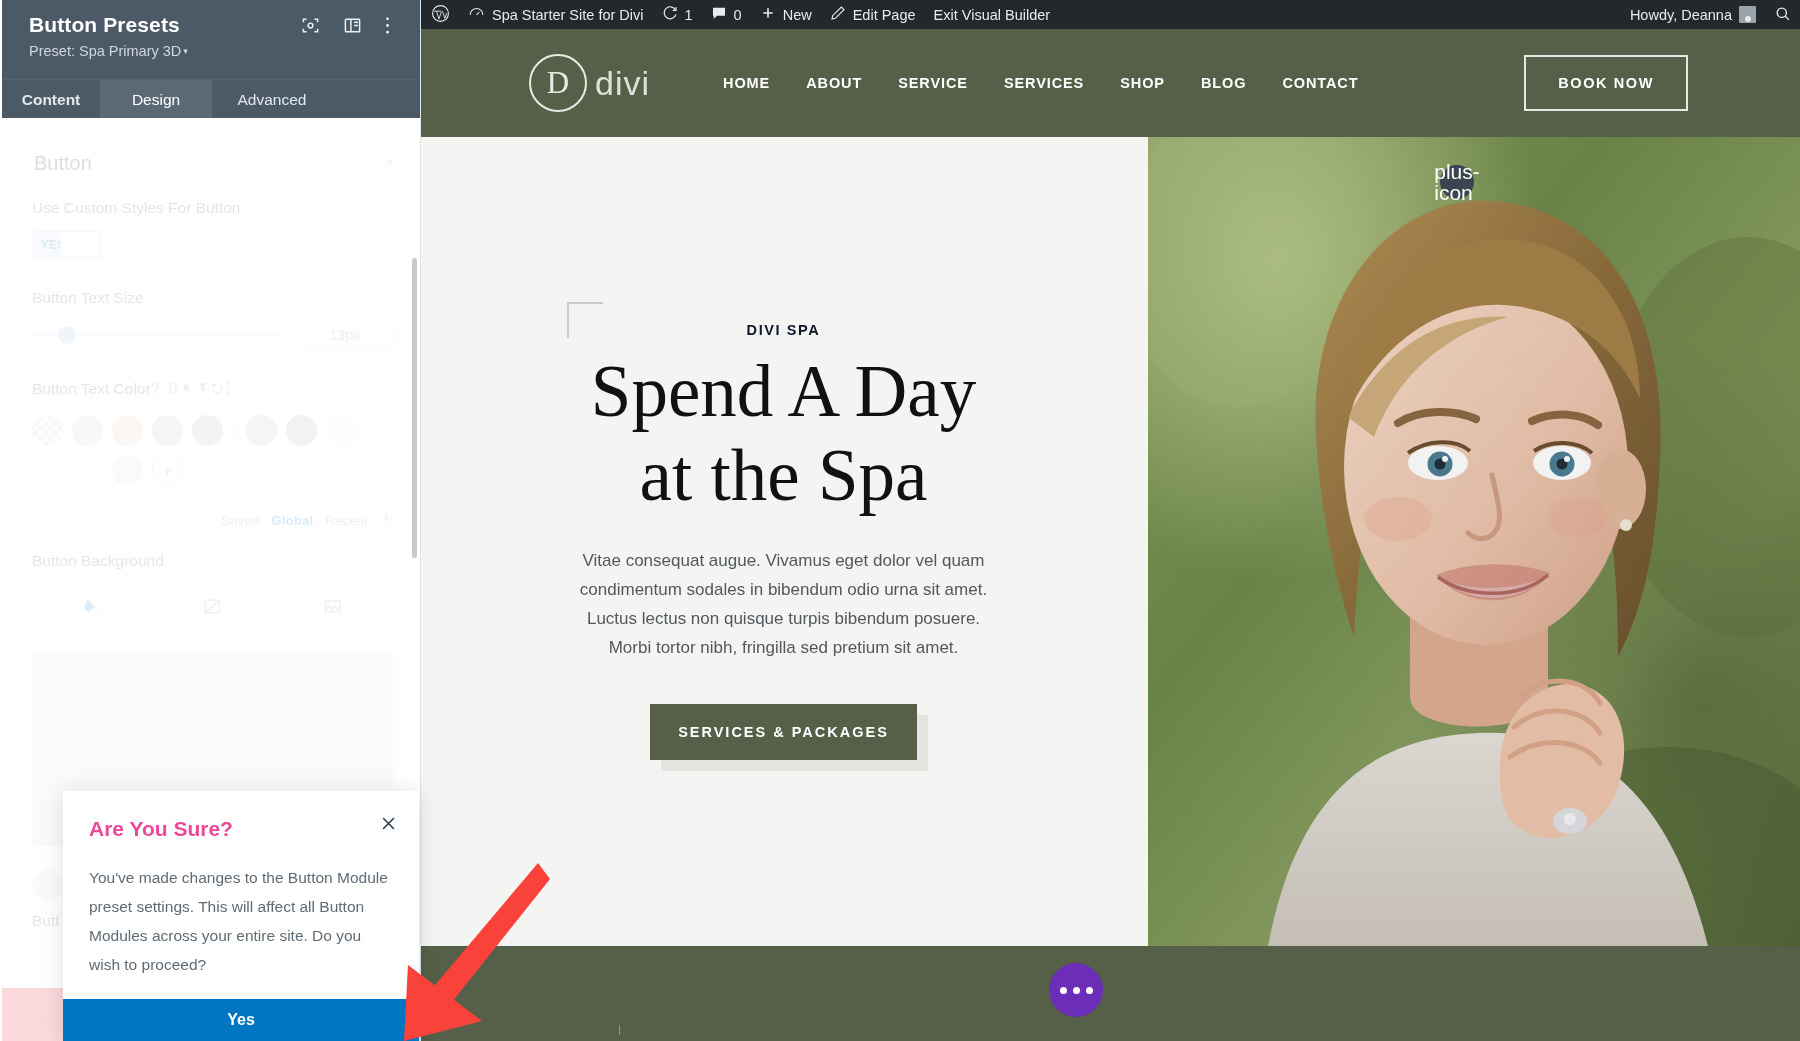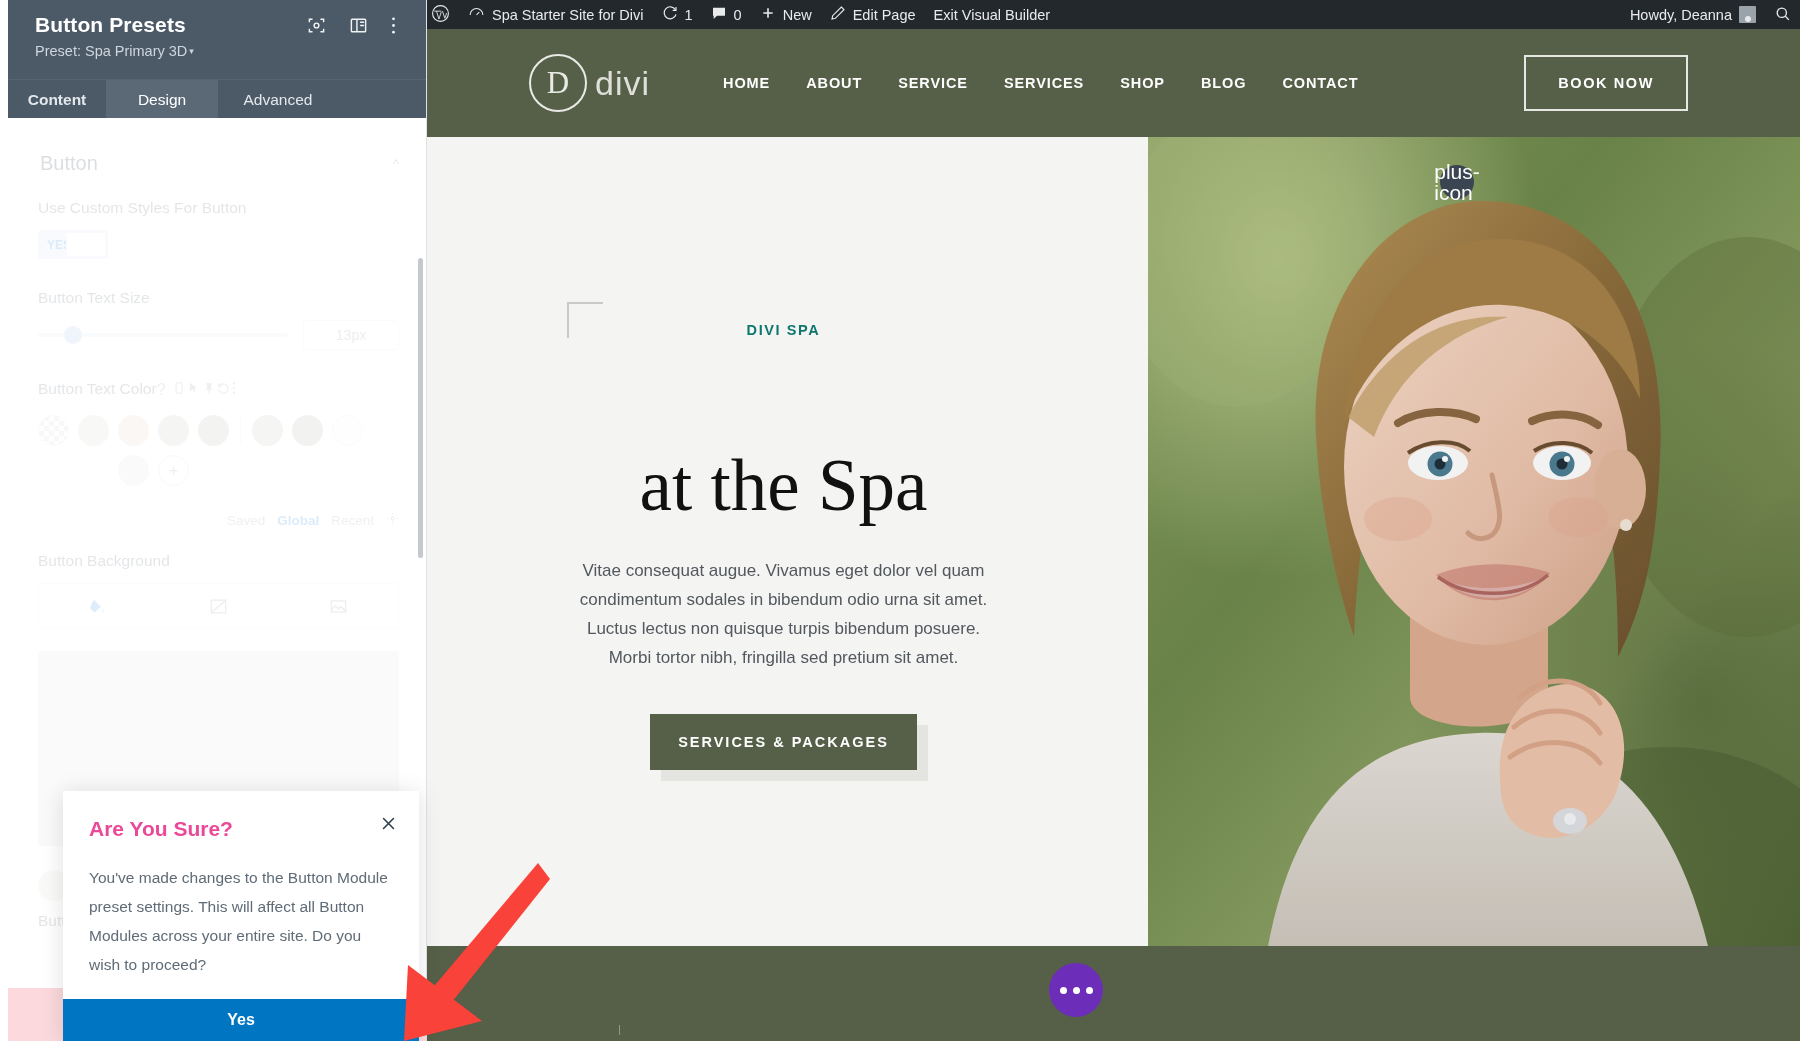--- a/index.html
+++ b/index.html
@@ -6,21 +6,21 @@
   html, body {
     width: 1800px; height: 1041px;
     overflow: hidden;
     font-family: "Liberation Sans", sans-serif;
     background: #ffffff;
   }
   .screen { position: relative; width: 1800px; height: 1041px; }
 
   
   .panel {
-    position: absolute; left: 8px; top: 0;
+    position: absolute; left: 2px; top: 0;
     width: 419px; height: 1041px;
     background: #eab308;
     overflow: hidden;
     z-index: 30;
   }
   .panel-header {
     background: #4c5a68;
     height: 79px;
     padding: 12px 18px 0 27px;
     position: relative;
@@ -227,22 +227,22 @@
     width: 729px; background: #f4f4f2; position: relative;
     display: flex; flex-direction: column; align-items: center;
     padding-top: 185px;
   }
   .corner-mark {
     position: absolute; left: 148px; top: 165px;
     width: 36px; height: 36px;
     border-left: 2px solid #c9cac5; border-top: 2px solid #c9cac5;
   }
   .eyebrow {
-    color: #0f766e; font-size: 14.5px; font-weight: bold; letter-spacing: 1.6px;
-    margin-bottom: 22px;
+    color: #0f172a; font-size: 14.5px; font-weight: bold; letter-spacing: 1.6px;
+    margin-bottom: 12px;
   }
   .hero-h1 {
     font-family: "Liberation Serif", serif;
     font-size: 73px; line-height: 84px; color: #111111;
     text-align: center; font-weight: normal; margin-bottom: 28px;
   }
   .hero-p {
     width: 430px; text-align: center; font-size: 17px; line-height: 29px;
     color: #52585e; margin-bottom: 42px;
   }
@@ -368,21 +368,21 @@
         <a href="#">CONTACT</a>
       </div>
       <div class="book-btn">BOOK NOW</div>
     </div>
 
     <div class="hero">
       <div class="hero-left">
         <div class="corner-mark"></div>
         <div class="eyebrow">DIVI SPA</div>
         <h1 class="hero-h1">
-          <br>
+          <span>Spend A Day</span><br>
           <span>at the Spa</span>
         </h1>
         <p class="hero-p">Vitae consequat augue. Vivamus eget dolor vel quam condimentum sodales in bibendum odio urna sit amet. Luctus lectus non quisque turpis bibendum posuere. Morbi tortor nibh, fringilla sed pretium sit amet.</p>
         <div class="cta">SERVICES &amp; PACKAGES</div>
       </div>
 
       <div class="hero-right">
         <svg class="photo" viewBox="0 0 652 809" preserveAspectRatio="xMidYMid slice">
           <defs>
             <linearGradient id="bg" x1="0" y1="0" x2="1" y2="1">

